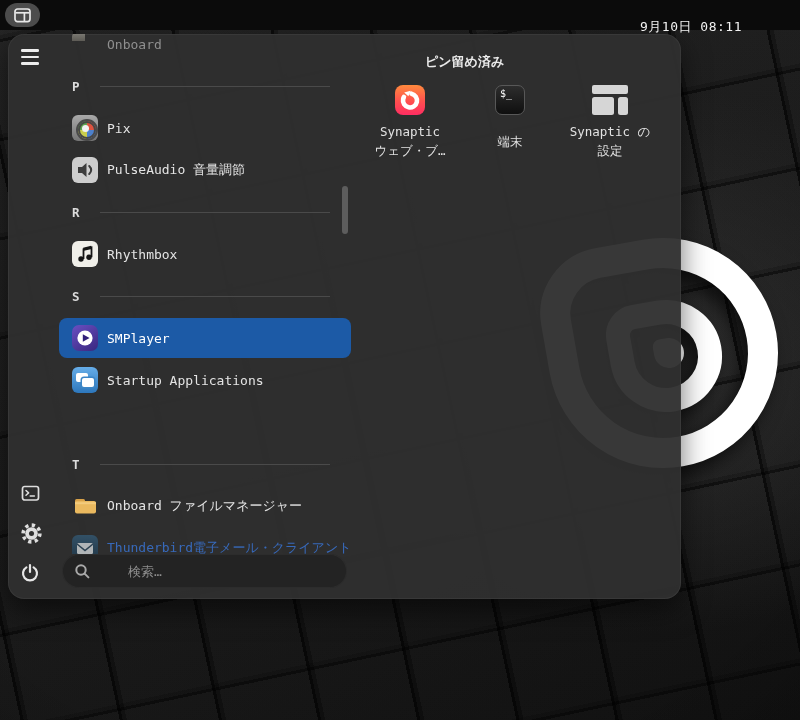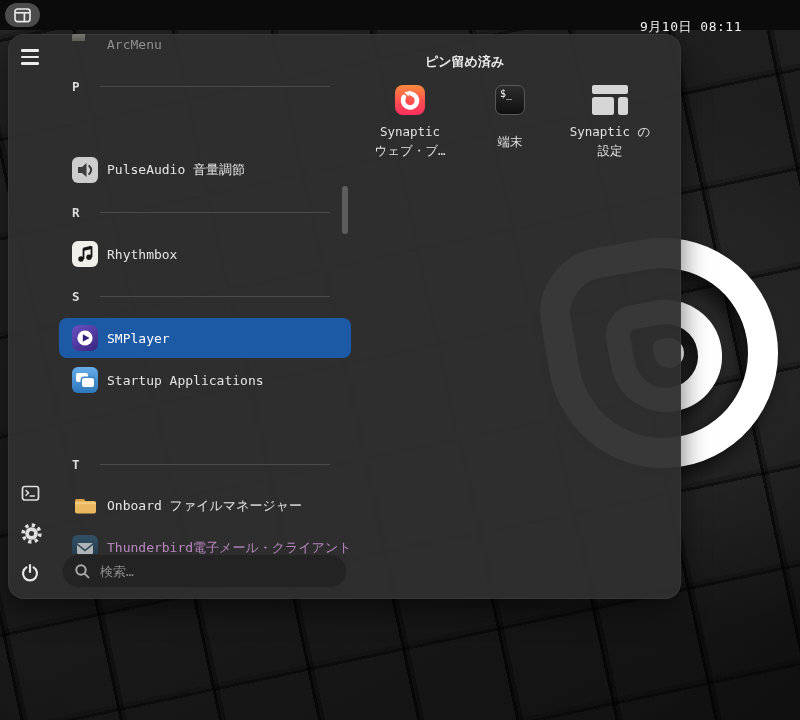--- a/index.html
+++ b/index.html
@@ -52,21 +52,21 @@
   .app-viewport { position:absolute; left:44px; top:0; width:312px; height:520px; overflow:hidden; }
   .row { position:absolute; left:7px; width:292px; height:40px; display:flex; align-items:center;
     padding-left:13px; border-radius:8px; }
   .app-row { cursor:pointer; }
   .app-row .lbl { margin-left:9px; font-size:13px; color:#e4e4e4; white-space:nowrap; }
   .app-row.selected { background:#1c5aa6; }
   .app-row.selected .lbl { color:#ffffff; }
   .app-row.faded-top .lbl { color:#8f8f8f; }
   .app-row.faded-top .ic { opacity:.8; }
   .app-row.faded-bottom { opacity:.7; }
-  .app-row.faded-bottom .lbl { color:#f0abfc; }
+  .app-row.faded-bottom .lbl { color:#3b82f6; }
   .hdr-row .hletter { font-size:12.5px; font-weight:bold; color:#dcdcdc; }
   .hdr-row .hline { flex:1; height:1px; background:#4a4a4a; margin-left:20px; margin-right:21px; }
   
   .ic { width:26px; height:26px; border-radius:6px; flex:none; position:relative; overflow:hidden;
     display:flex; align-items:center; justify-content:center; }
   .ic-onboard { background:linear-gradient(90deg,#8a8confirm 0,#56534d 0 50%,#44698c 50%); }
   .ic-onboard::before { content:""; position:absolute; left:0; top:0; width:13px; height:10px;
     background:linear-gradient(180deg,#9a978f,#6a6760); }
   .ic-pix { background:linear-gradient(180deg,#a9a9a9,#757575); }
   .ic-pix::before { content:""; position:absolute; left:4px; top:4px; width:18px; height:18px; border-radius:50%;
@@ -100,21 +100,21 @@
   .pi-arcmenu i { position:absolute; background:#d6d6d6; }
   .pi-arcmenu .a1 { left:0; top:0; width:36px; height:9px; border-radius:2px; }
   .pi-arcmenu .a2 { left:0; top:12px; width:22px; height:18px; border-radius:2.5px; }
   .pi-arcmenu .a3 { left:26px; top:12px; width:10px; height:18px; border-radius:2.5px; }
   
   .scroll-thumb { position:absolute; left:334px; top:152px; width:5.5px; height:48px;
     border-radius:3px; background:#5d5d5d; cursor:pointer; }
   
   .search-bar { position:absolute; left:54px; top:520px; width:285px; height:34px; border-radius:17px;
     background:#232323; box-shadow:inset 0 0 0 1px rgba(255,255,255,.045);
-    display:flex; align-items:center; padding:0 12px; }
+    display:flex; align-items:center; padding:0 12px;gap:28px; }
   .search-bar input { background:transparent; border:none; outline:none; color:#d8d8d8;
     font-family:inherit; font-size:13px; margin-left:9px; width:230px; }
   .search-bar input::placeholder { color:#8f8f8f; }
   svg { display:block; }
 </style>
 </head>
 <body>
 
 <div class="wallpaper">
   <div class="wp-grid"></div>
@@ -170,28 +170,32 @@
         <path d="M10 3 V10" stroke="#e6e6e6" stroke-width="2.2" stroke-linecap="round" fill="none"></path>
         <path d="M6.4 5.4 a7 7 0 1 0 7.2 0" fill="none" stroke="#e6e6e6" stroke-width="2.2" stroke-linecap="round"></path>
       </svg>
     </span>
   </div>
 
   <div class="app-viewport">
 
     <div class="row app-row faded-top" style="top:-10px">
       <span class="ic ic-onboard"></span>
-      <span class="lbl">ArcMenu</span>
+      <span class="lbl">Onboard</span>
     </div>
 
     <div class="row hdr-row" style="top:32px">
       <span class="hletter">P</span>
       <span class="hline"></span>
     </div>
 
+    <div class="row app-row" style="top:74px">
+      <span class="ic ic-pix"></span>
+      <span class="lbl">Pix</span>
+    </div>
 
     <div class="row app-row" style="top:116px">
       <span class="ic ic-pulse">
         <svg width="26" height="26" viewBox="0 0 26 26">
           <path d="M6 10 h4 l4.5 -4 v14 l-4.5 -4 h-4 z" fill="#3c3c3c"></path>
           <path d="M17.2 9 q4 4 0 8" fill="none" stroke="#3c3c3c" stroke-width="2" stroke-linecap="round"></path>
         </svg>
       </span>
       <span class="lbl">PulseAudio 音量調節</span>
     </div>

